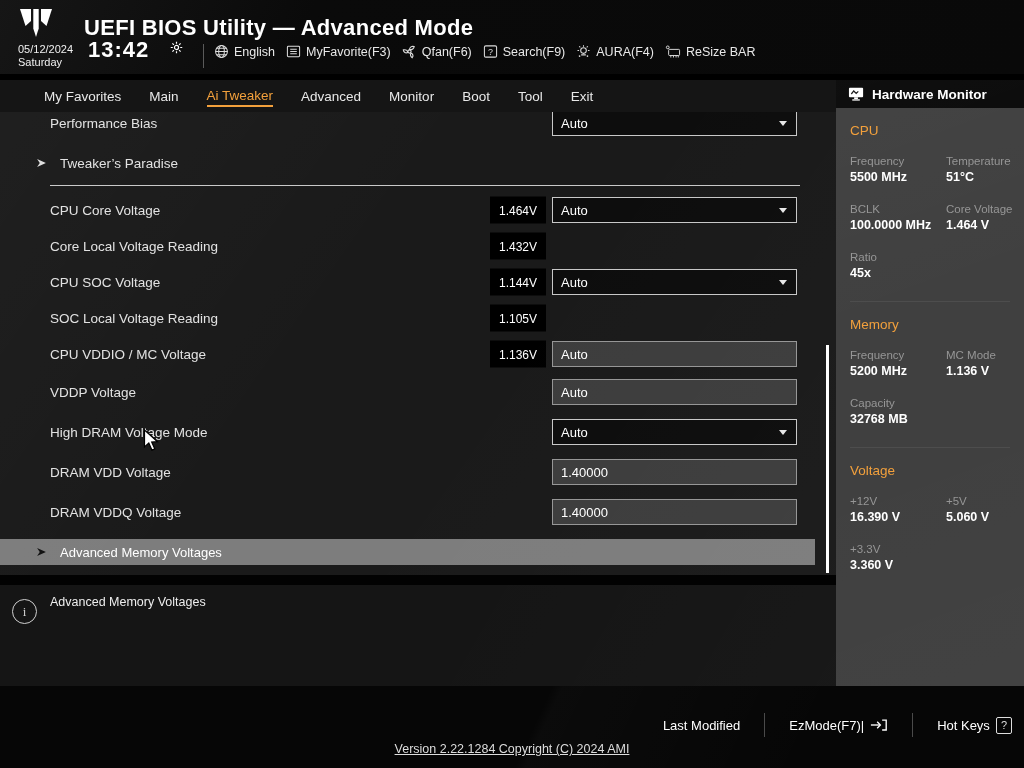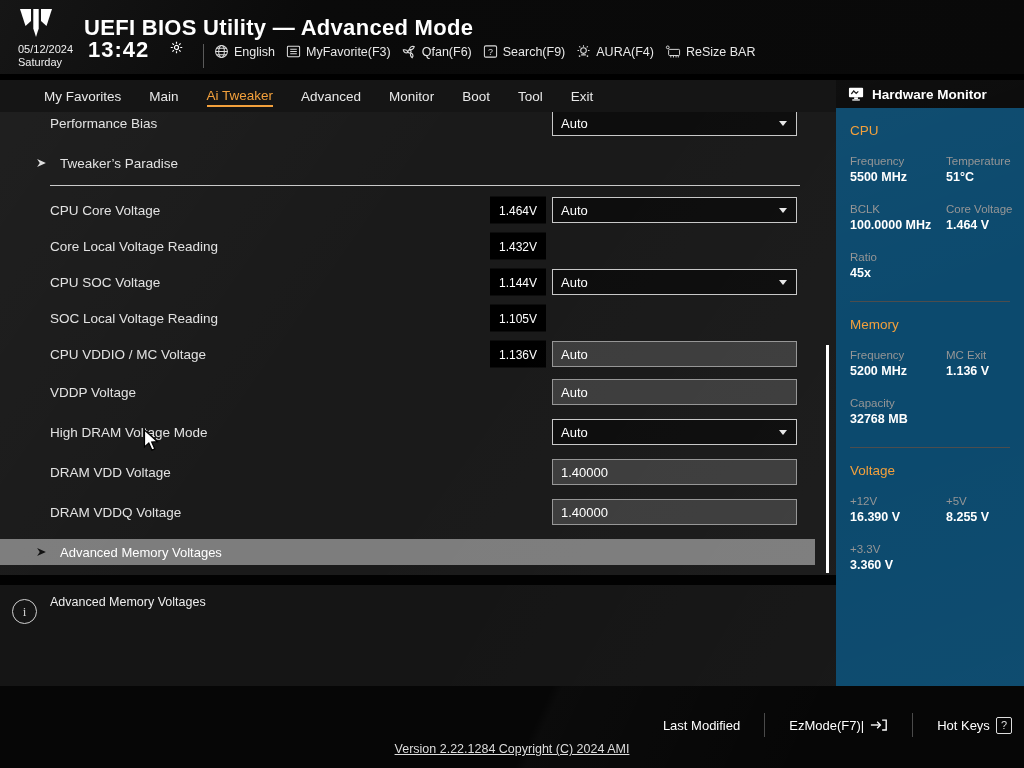--- a/index.html
+++ b/index.html
@@ -56,21 +56,21 @@
   
   .bottombar{position:absolute;left:0;top:686px;width:1024px;height:82px;background:#060606;}
   .bottombar::after{content:"";position:absolute;inset:0;pointer-events:none;
       background:linear-gradient(115deg,transparent 52%,rgba(255,255,255,.02) 53%,transparent 80%);}
   .footer-cluster{position:absolute;right:12px;top:27px;display:flex;align-items:center;gap:24px;font-size:13px;color:#fff;z-index:2;}
   .footer-item{display:flex;align-items:center;gap:6px;white-space:nowrap;}
   .fsep{width:1px;height:24px;background:#4a4a4a;}
   .qbox{border:1px solid #ddd;font-size:11px;padding:0 4px;line-height:15px;border-radius:2px;color:#ddd;}
   .version{position:absolute;left:0;right:0;top:56px;text-align:center;font-size:12.5px;color:#ddd;z-index:2;text-decoration:underline;}
   
-  .sidebar{position:absolute;left:836px;top:80px;width:188px;height:606px;background:#0c4a6e;box-sizing:border-box;}
+  .sidebar{position:absolute;left:836px;top:80px;width:188px;height:606px;background:#404040;box-sizing:border-box;}
   .sidebar::after{content:"";position:absolute;inset:0;pointer-events:none;
       background:linear-gradient(160deg,rgba(255,255,255,.02),transparent 40%),
                  linear-gradient(340deg,rgba(255,255,255,.012),transparent 45%);}
   .hm-header{height:28px;background:#0a0a0a;display:flex;align-items:center;gap:7px;padding-left:12px;
              font-size:13.5px;font-weight:bold;color:#fff;}
   .hm-body{padding:0 14px;position:relative;z-index:1;}
   .hm-section + .hm-section{border-top:1px solid #4d4d4d;margin-top:2px;}
   .hm-title{color:var(--accent);font-size:13.5px;margin-top:15px;}
   .hm-grid{display:grid;grid-template-columns:96px auto;row-gap:19px;margin-top:17px;margin-bottom:21px;}
   .hm-label{font-size:11.5px;color:#969696;white-space:nowrap;}
@@ -320,39 +320,39 @@
           </div>
         </div>
         <div class="hm-section">
           <div class="hm-title">Memory</div>
           <div class="hm-grid">
             <div class="hm-pair">
               <div class="hm-label">Frequency</div>
               <div class="hm-value">5200 MHz</div>
             </div>
             <div class="hm-pair">
-              <div class="hm-label">MC Exit</div>
+              <div class="hm-label">MC Mode</div>
               <div class="hm-value">1.136 V</div>
             </div>
             <div class="hm-pair">
               <div class="hm-label">Capacity</div>
               <div class="hm-value">32768 MB</div>
             </div>
           </div>
         </div>
         <div class="hm-section">
           <div class="hm-title">Voltage</div>
           <div class="hm-grid">
             <div class="hm-pair">
               <div class="hm-label">+12V</div>
               <div class="hm-value">16.390 V</div>
             </div>
             <div class="hm-pair">
               <div class="hm-label">+5V</div>
-              <div class="hm-value">8.255 V</div>
+              <div class="hm-value">5.060 V</div>
             </div>
             <div class="hm-pair">
               <div class="hm-label">+3.3V</div>
               <div class="hm-value">3.360 V</div>
             </div>
           </div>
         </div>
       </div>
   </div>
 

